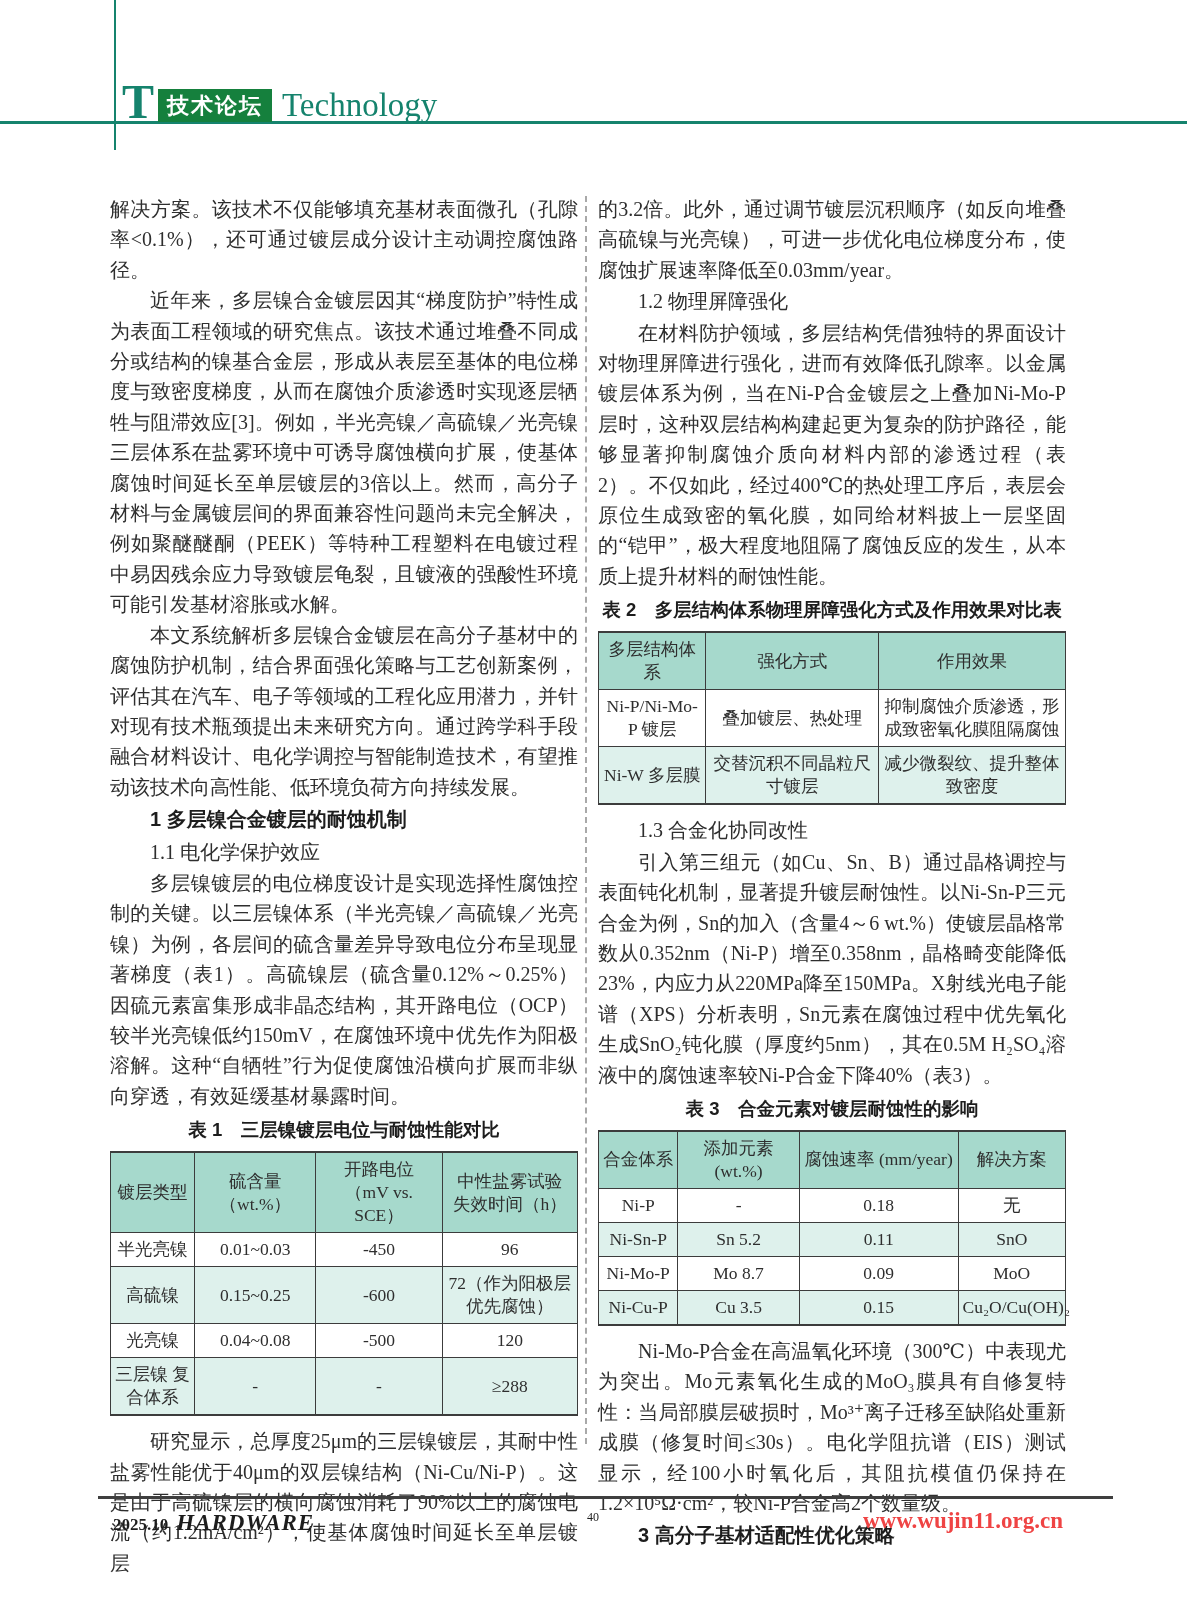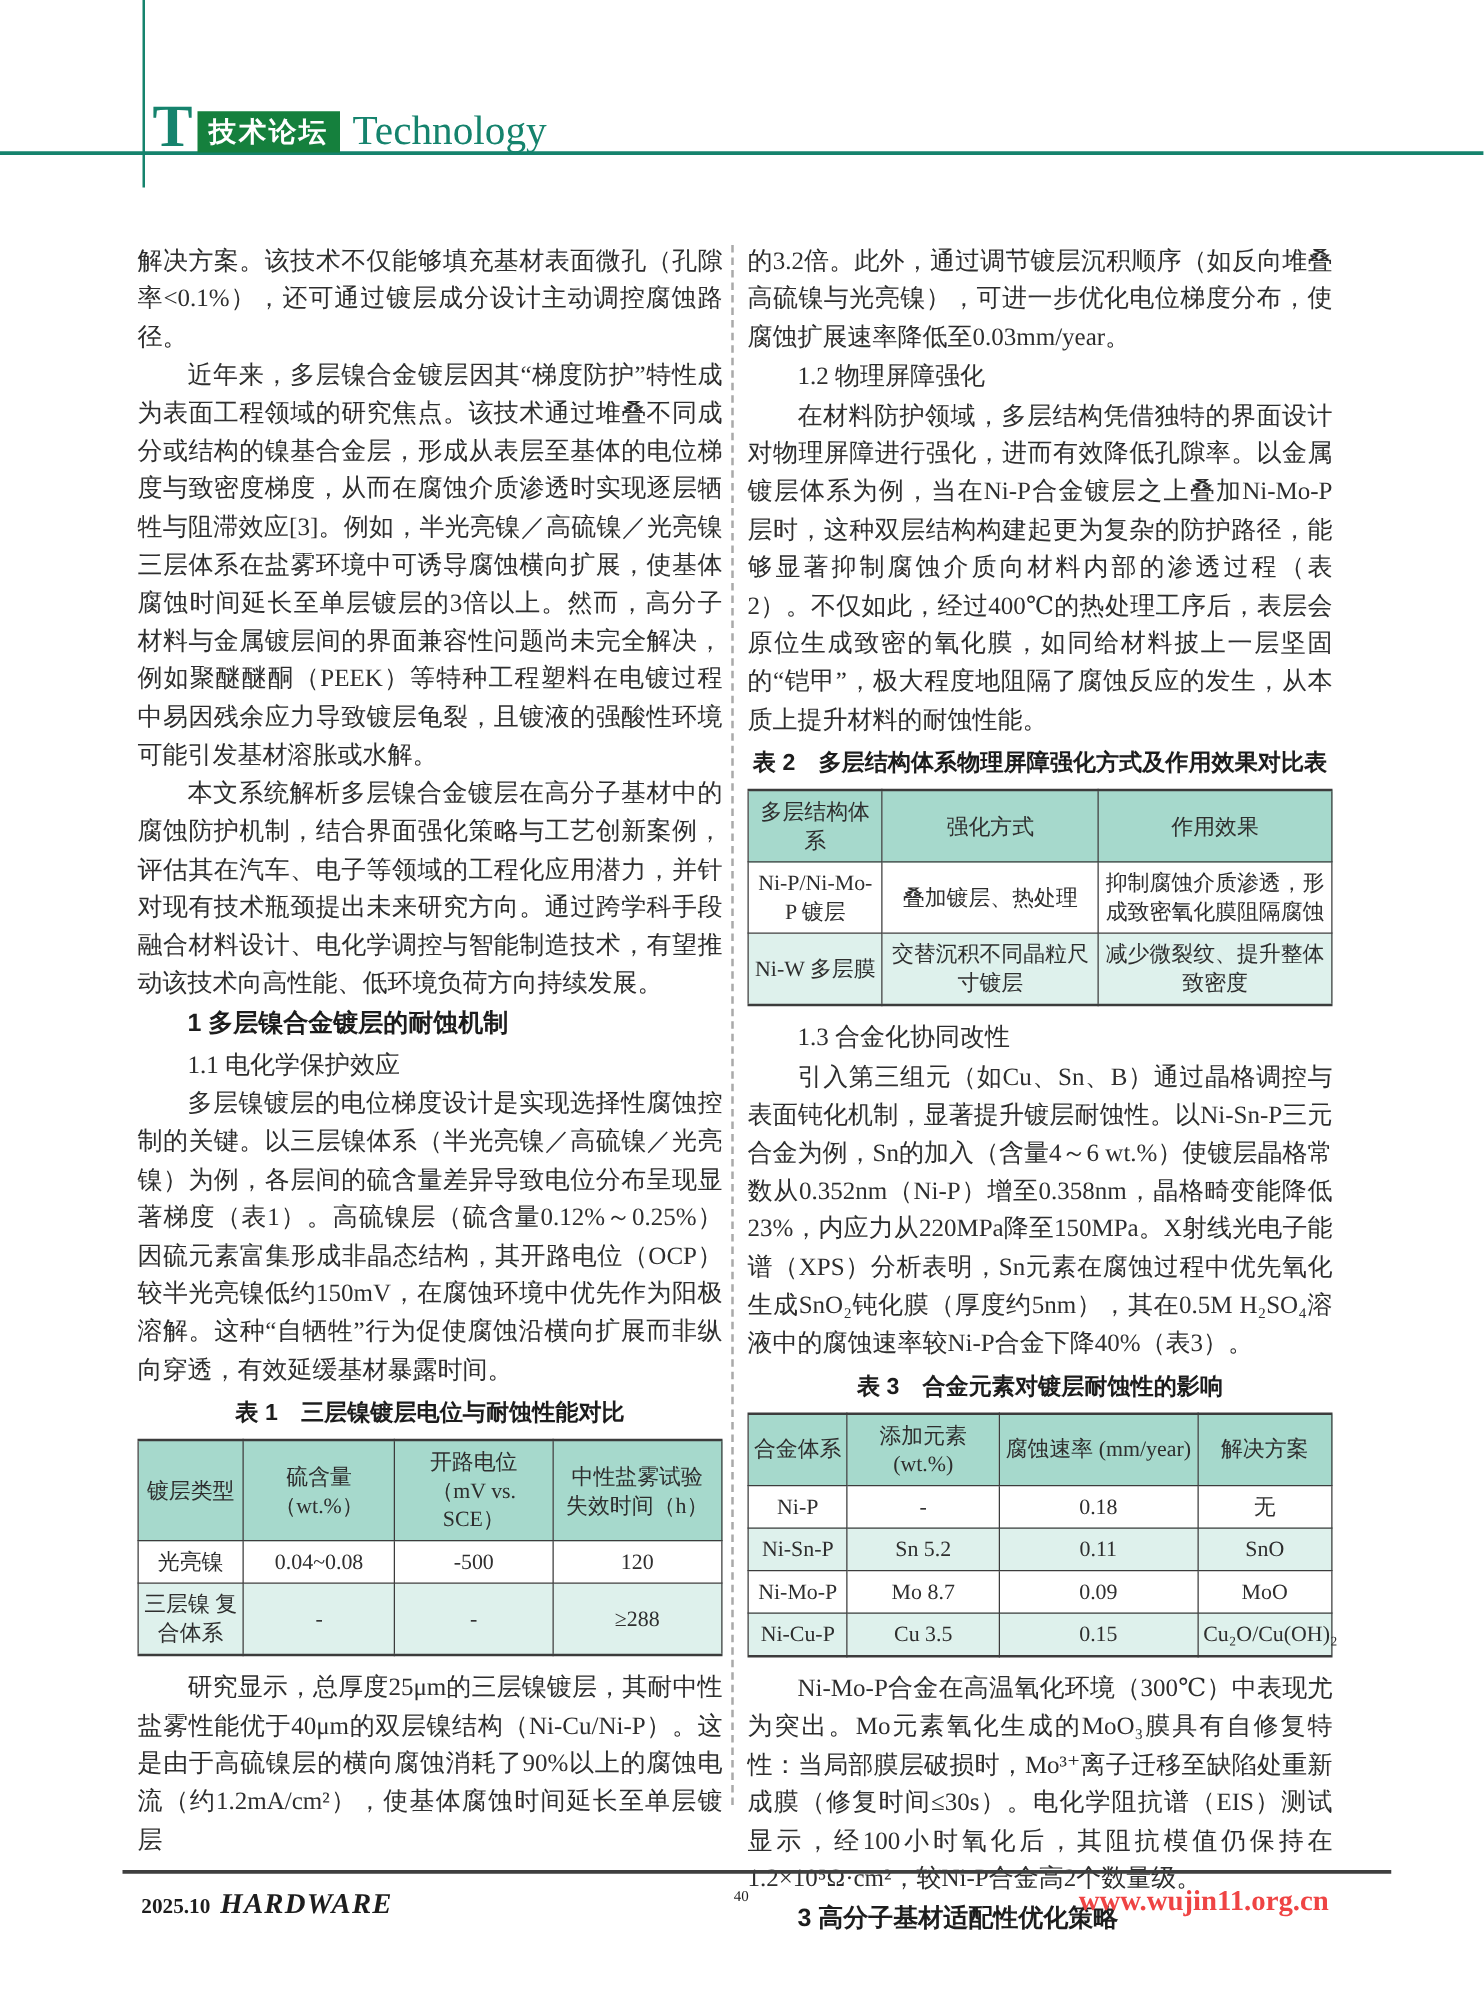--- a/index.html
+++ b/index.html
@@ -80,20 +80,32 @@
             <col style="width:29%">
           </colgroup>
         <tbody>
           <tr class="head">
             <td>镀层类型</td>
             <td>硫含量（wt.%）</td>
             <td>开路电位 （mV vs. SCE）</td>
             <td>中性盐雾试验 失效时间（h）</td>
           </tr>
           <tr>
+            <td>半光亮镍</td>
+            <td>0.01~0.03</td>
+            <td>-450</td>
+            <td>96</td>
+          </tr>
+          <tr class="alt">
+            <td>高硫镍</td>
+            <td>0.15~0.25</td>
+            <td>-600</td>
+            <td>72（作为阳极层优先腐蚀）</td>
+          </tr>
+          <tr>
             <td>光亮镍</td>
             <td>0.04~0.08</td>
             <td>-500</td>
             <td>120</td>
           </tr>
           <tr class="alt">
             <td>三层镍 复合体系</td>
             <td>-</td>
             <td>-</td>
             <td>≥288</td>

